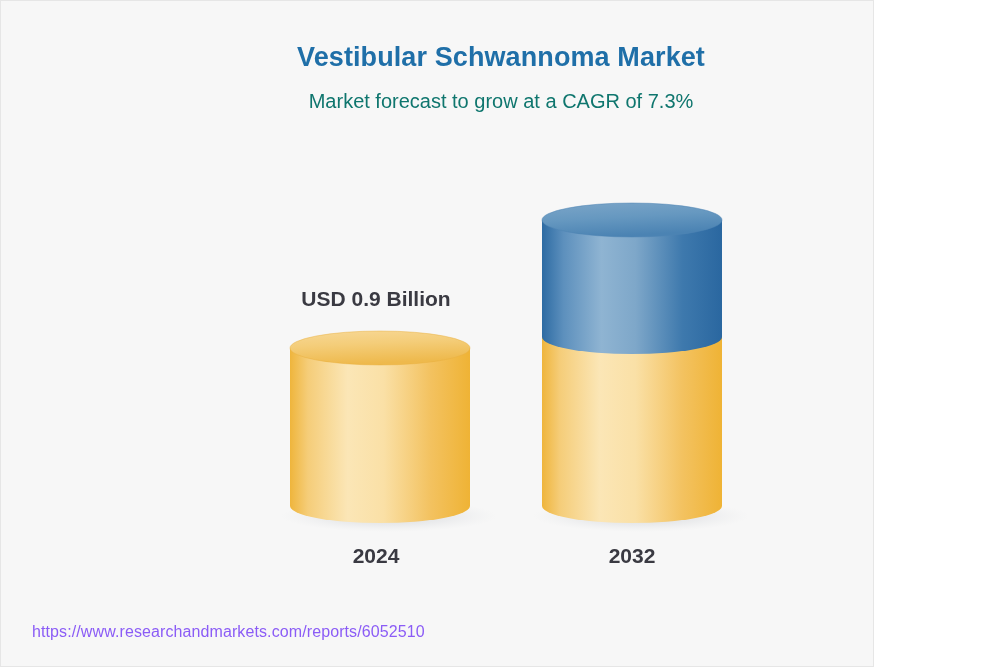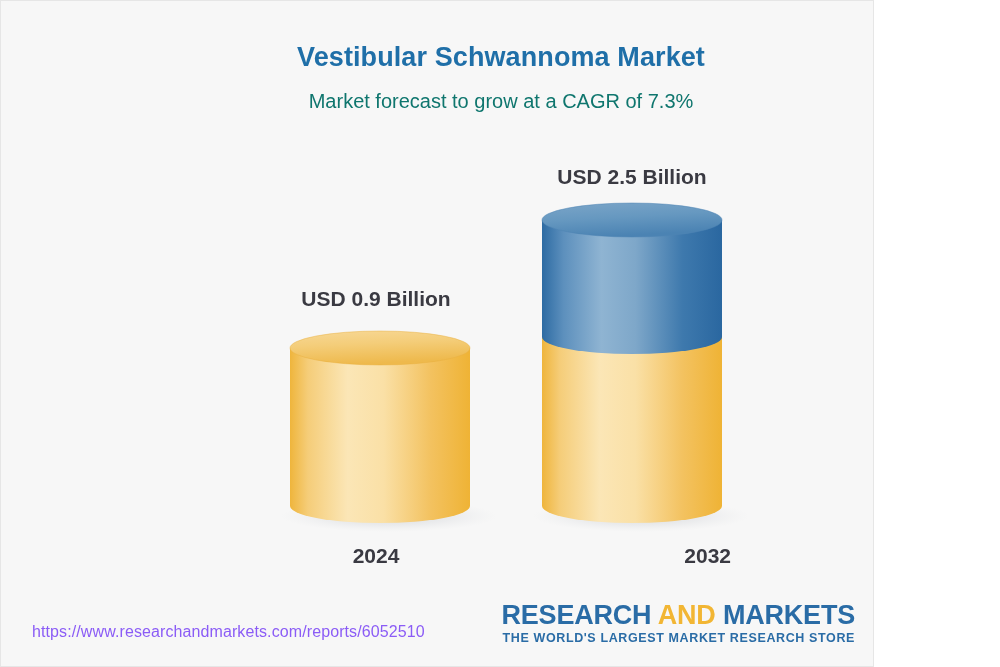--- a/index.html
+++ b/index.html
@@ -47,21 +47,21 @@
     font-size:21px; font-weight:bold;
     color:#3a3a42;
     margin-top:12px;
   }
 
   
   #label-2024-value { left:280px; top:286px; width:190px; }
   #label-2024-year  { left:280px; top:531px; width:190px; }
   
   #label-2032-value { left:532px; top:164px; width:198px; }
-  #label-2032-year  { left:532px; top:531px; width:198px;text-align:right; }
+  #label-2032-year  { left:532px; top:531px; width:198px; }
 
   
   #footer-url {
     position:absolute; left:31px; top:622px;
     font-size:16px; color:#8b5cf6;
     letter-spacing:0.1px;
   }
   #logo {
     position:absolute; right:18px; top:600px;
     text-align:right;
@@ -153,23 +153,18 @@
                L 721,219 Z" fill="url(#gradBlueBody)"></path>
 
       <ellipse cx="631" cy="219" rx="90" ry="17" fill="url(#gradBlueTop)"></ellipse>
       <ellipse cx="631" cy="219" rx="90" ry="17" fill="none" stroke="#4d84b4" stroke-opacity="0.5" stroke-width="1"></ellipse>
     </g>
   </svg>
 
   <div class="value-label" id="label-2024-value">USD 0.9 Billion</div>
   <div class="year-label" id="label-2024-year">2024</div>
 
-  <div class="value-label" id="label-2032-value">USD 2.5 Billion</div>
   <div class="year-label" id="label-2032-year">2032</div>
 
   <div id="footer-url">https://www.researchandmarkets.com/reports/6052510</div>
 
-  <div id="logo">
-    <div id="logo-main"><span>RESEARCH </span><span class="and">AND</span><span> MARKETS</span></div>
-    <div id="logo-tag">THE WORLD'S LARGEST MARKET RESEARCH STORE</div>
-  </div>
 
 </div>
 
 </body></html>

